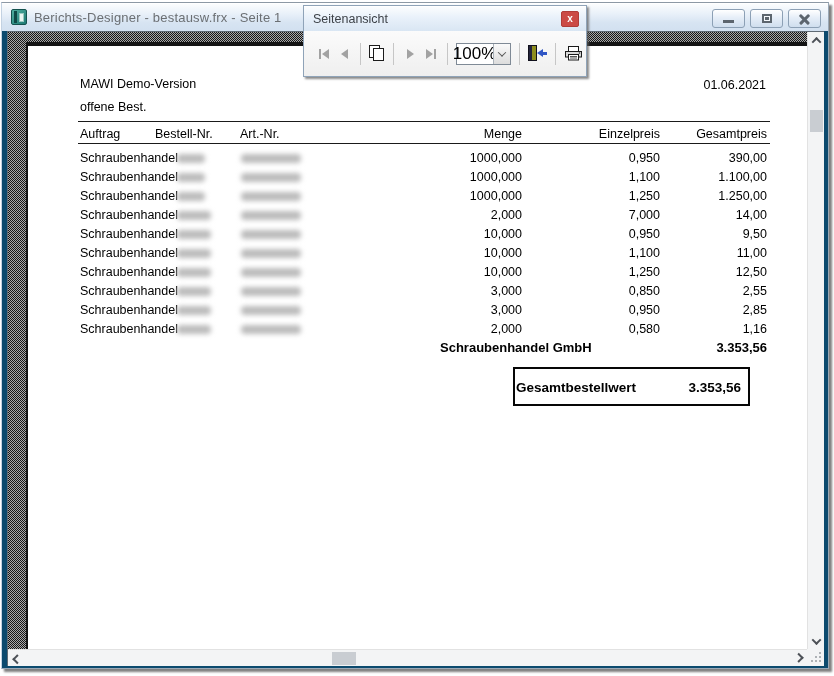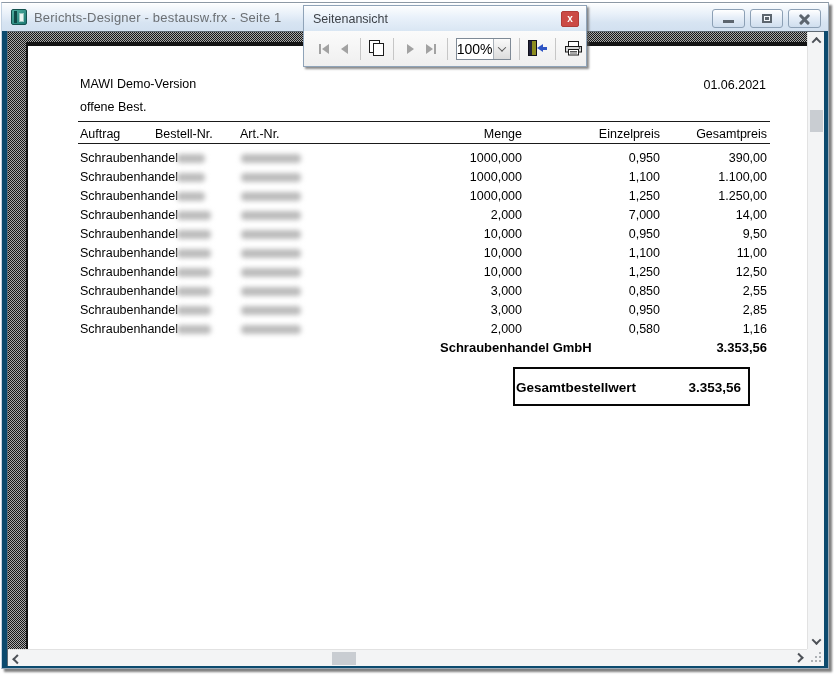--- a/index.html
+++ b/index.html
@@ -87,42 +87,42 @@
   #v-up { top:0; } #v-down { bottom:0; }
   #h-left { left:0; } #h-right { right:0; }
   #v-thumb { position:absolute; left:2px; width:13px; top:78px; height:22px; background:#c9cdd2; }
   #h-thumb { position:absolute; top:2px; height:13px; left:324px; width:24px; background:#c9cdd2; }
   #size-grip { position:absolute; right:0; bottom:0; width:17px; height:17px; background:#f3f4f5; }
   #size-grip i { position:absolute; width:2px; height:2px; background:#aeb2b6;
     box-shadow:-4px 4px 0 #aeb2b6, 0 4px 0 #aeb2b6, -8px 8px 0 #aeb2b6, -4px 8px 0 #aeb2b6, 0 8px 0 #aeb2b6;
     right:3px; top:3px; }
 
   
-  #preview-toolbar { position:absolute; left:303px; top:5px; width:284px; height:62px;
+  #preview-toolbar { position:absolute; left:303px; top:5px; width:284px; height:72px;
     background:#f3f3f3; border:1px solid #8fa3b8; box-shadow:2px 2px 2px rgba(90,90,90,0.7); }
   #tb-titlebar { position:absolute; left:0; top:0; right:0; height:25px;
     background:linear-gradient(#fdfefe,#e9f1fa 45%,#d9e6f3); box-shadow:inset 0 1px 0 #fff;
     display:flex; align-items:center; }
   #tb-title { font-size:12.5px; color:#3d4248; margin-left:9px; }
   #tb-close { position:absolute; right:7px; top:5px; width:18px; height:16px; background:#cb4a45;
     border:1px solid #b03c38; border-radius:2px; color:#fff; font-size:10px; font-weight:bold;
     display:flex; align-items:center; justify-content:center; line-height:1; }
   #tb-body { position:absolute; left:0; top:25px; right:0; bottom:0;
     background:linear-gradient(#fbfbfb,#efefef); display:flex; align-items:center; padding-left:10px; }
   .tbtn { width:22px; height:24px; display:flex; align-items:center; justify-content:center; gap:1px; }
   .tsep { width:1px; height:22px; background:#c6c6c6; margin:0 6px; }
   .tri { width:0; height:0; border-top:5px solid transparent; border-bottom:5px solid transparent; }
   .tri-r { border-left:7px solid #a2a2a2; }
   .tri-l { border-right:7px solid #a2a2a2; }
   .vbar { width:2px; height:10px; background:#a2a2a2; }
   .pages-icon { position:relative; width:17px; height:17px; }
   .pg { position:absolute; width:11px; height:13px; border:1px solid #1c1c1c; background:#fff; }
   .pg-back { left:0; top:0; } .pg-front { left:4px; top:3px; }
   #zoom-combo { display:flex; height:22px; border:1px solid #7f8a96; background:#fff; margin:0 2px; align-items:stretch; }
-  #zoom-value { width:36px; font-size:14px; display:flex; align-items:center; justify-content:center; color:#000; }
+  #zoom-value { width:36px; font-size:17px; display:flex; align-items:center; justify-content:center; color:#000; }
   #zoom-drop { width:17px; background:linear-gradient(#fafafa,#dcdcdc); border-left:1px solid #aab2ba;
     display:flex; align-items:center; justify-content:center; }
   #zoom-drop .chev { width:6px; height:6px; border-color:#555; border-width:1.6px; }
   .door-icon { position:relative; width:20px; height:17px; }
   .door-panel { position:absolute; left:1px; top:0; width:9px; height:16px; border:1px solid #10101c;
     background:linear-gradient(90deg,#23233a 0 3px,#8d8d1e 3px); }
   .door-arrow-head { position:absolute; left:10px; top:4px; width:0; height:0;
     border-top:4px solid transparent; border-bottom:4px solid transparent; border-right:6px solid #2f55c4; }
   .door-arrow-tail { position:absolute; left:16px; top:6.5px; width:4px; height:3px; background:#2f55c4; }
 

